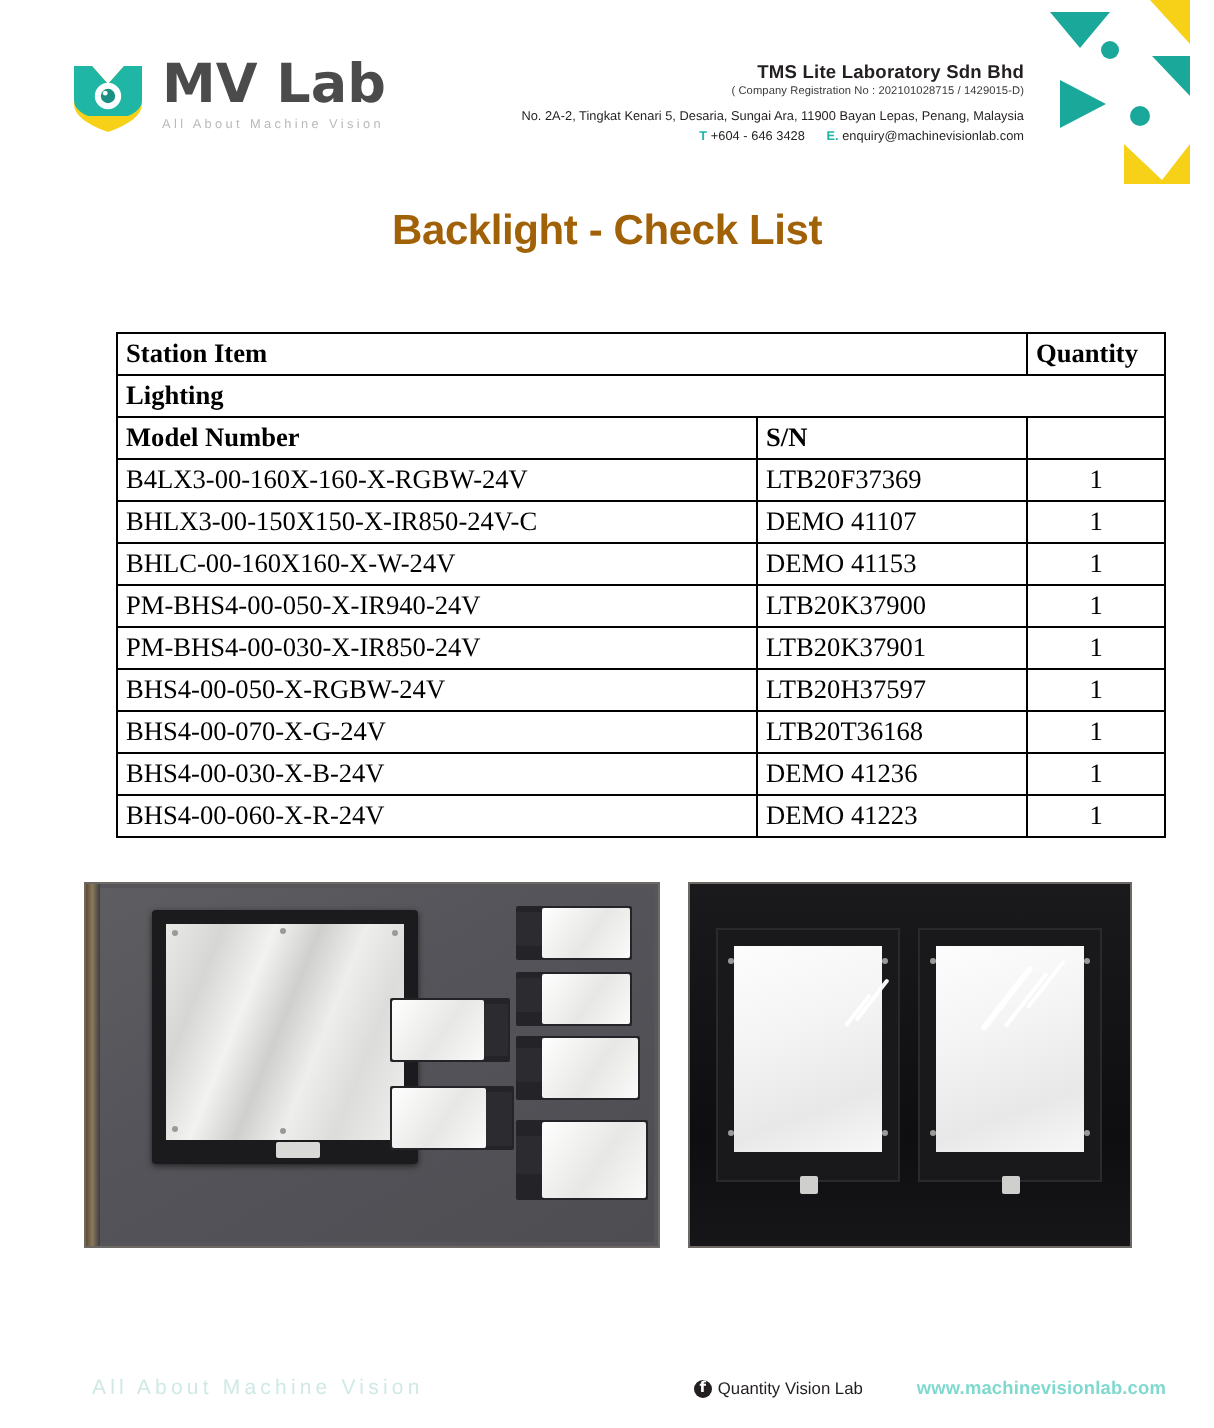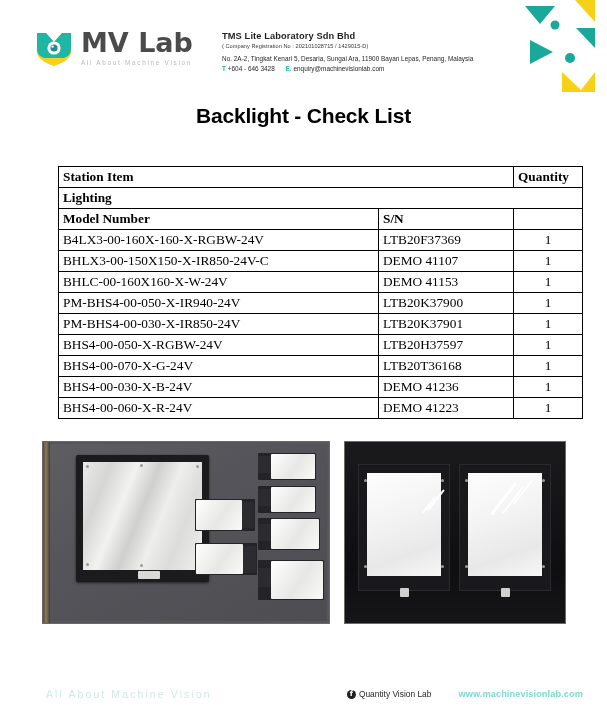--- a/index.html
+++ b/index.html
@@ -47,20 +47,21 @@
     letter-spacing: 1.7px;
     margin-top: 3px;
     font-family: "Liberation Sans", sans-serif;
   }
 
   .company-block {
     position: absolute;
     left: 222px;
     top: 31px;
     width: 290px;
+    text-align: right;
   }
   .company-name {
     font-size: 9.3px;
     font-weight: bold;
     color: #231f20;
     letter-spacing: 0.1px;
     line-height: 11px;
   }
   .company-reg {
     font-size: 5.6px;
@@ -84,21 +85,21 @@
   .lbl-e { color: #1fb6a6; font-weight: bold; margin-left: 9px; }
 
   
   .deco { position: absolute; right: 0; top: 0; width: 97px; height: 92px; }
 
   
   .doc-title {
     text-align: center;
     font-size: 21px;
     font-weight: bold;
-    color: #000000;
+    color: #a16207;
     margin-top: 16px;
     font-family: "Liberation Sans", sans-serif;
     letter-spacing: -0.2px;
   }
 
   
   .table-wrap {
     position: absolute;
     left: 42px;
     top: 166px;

